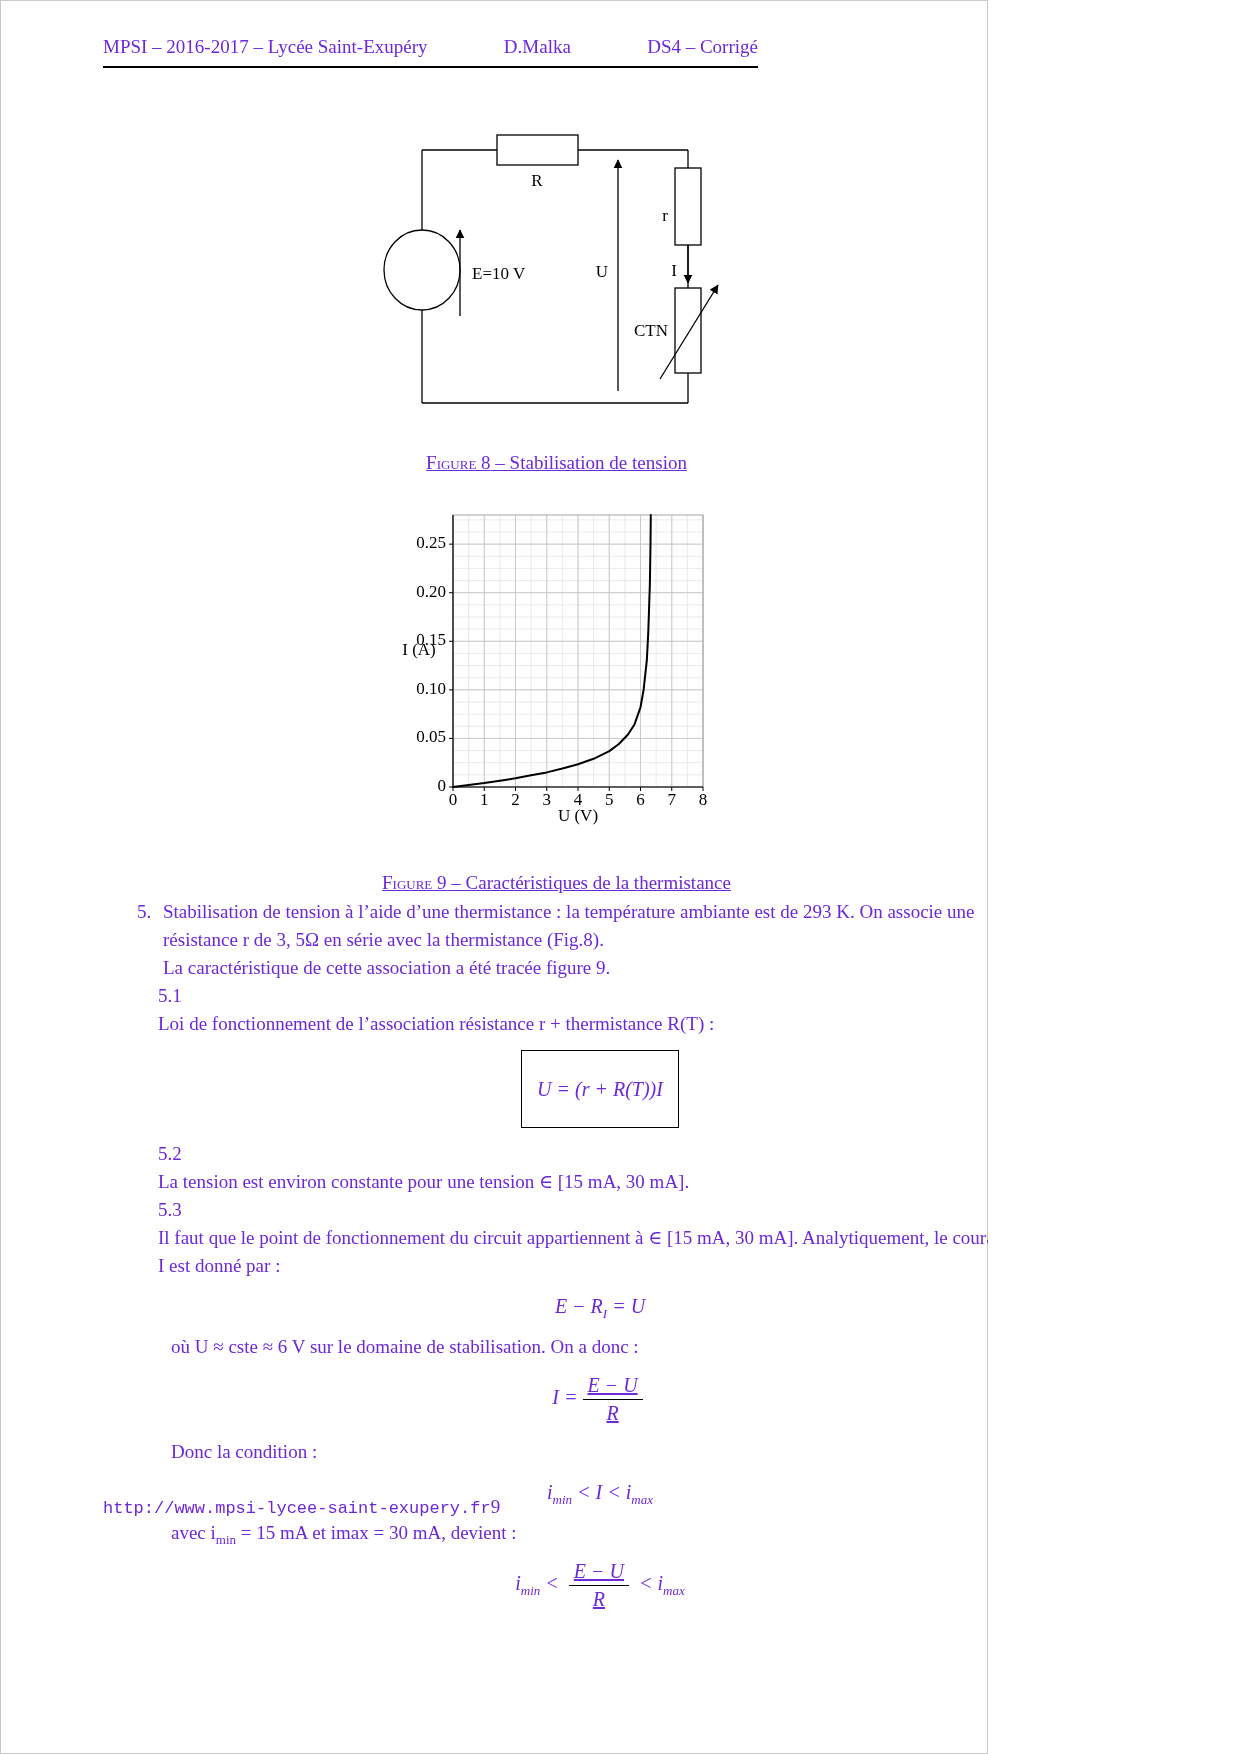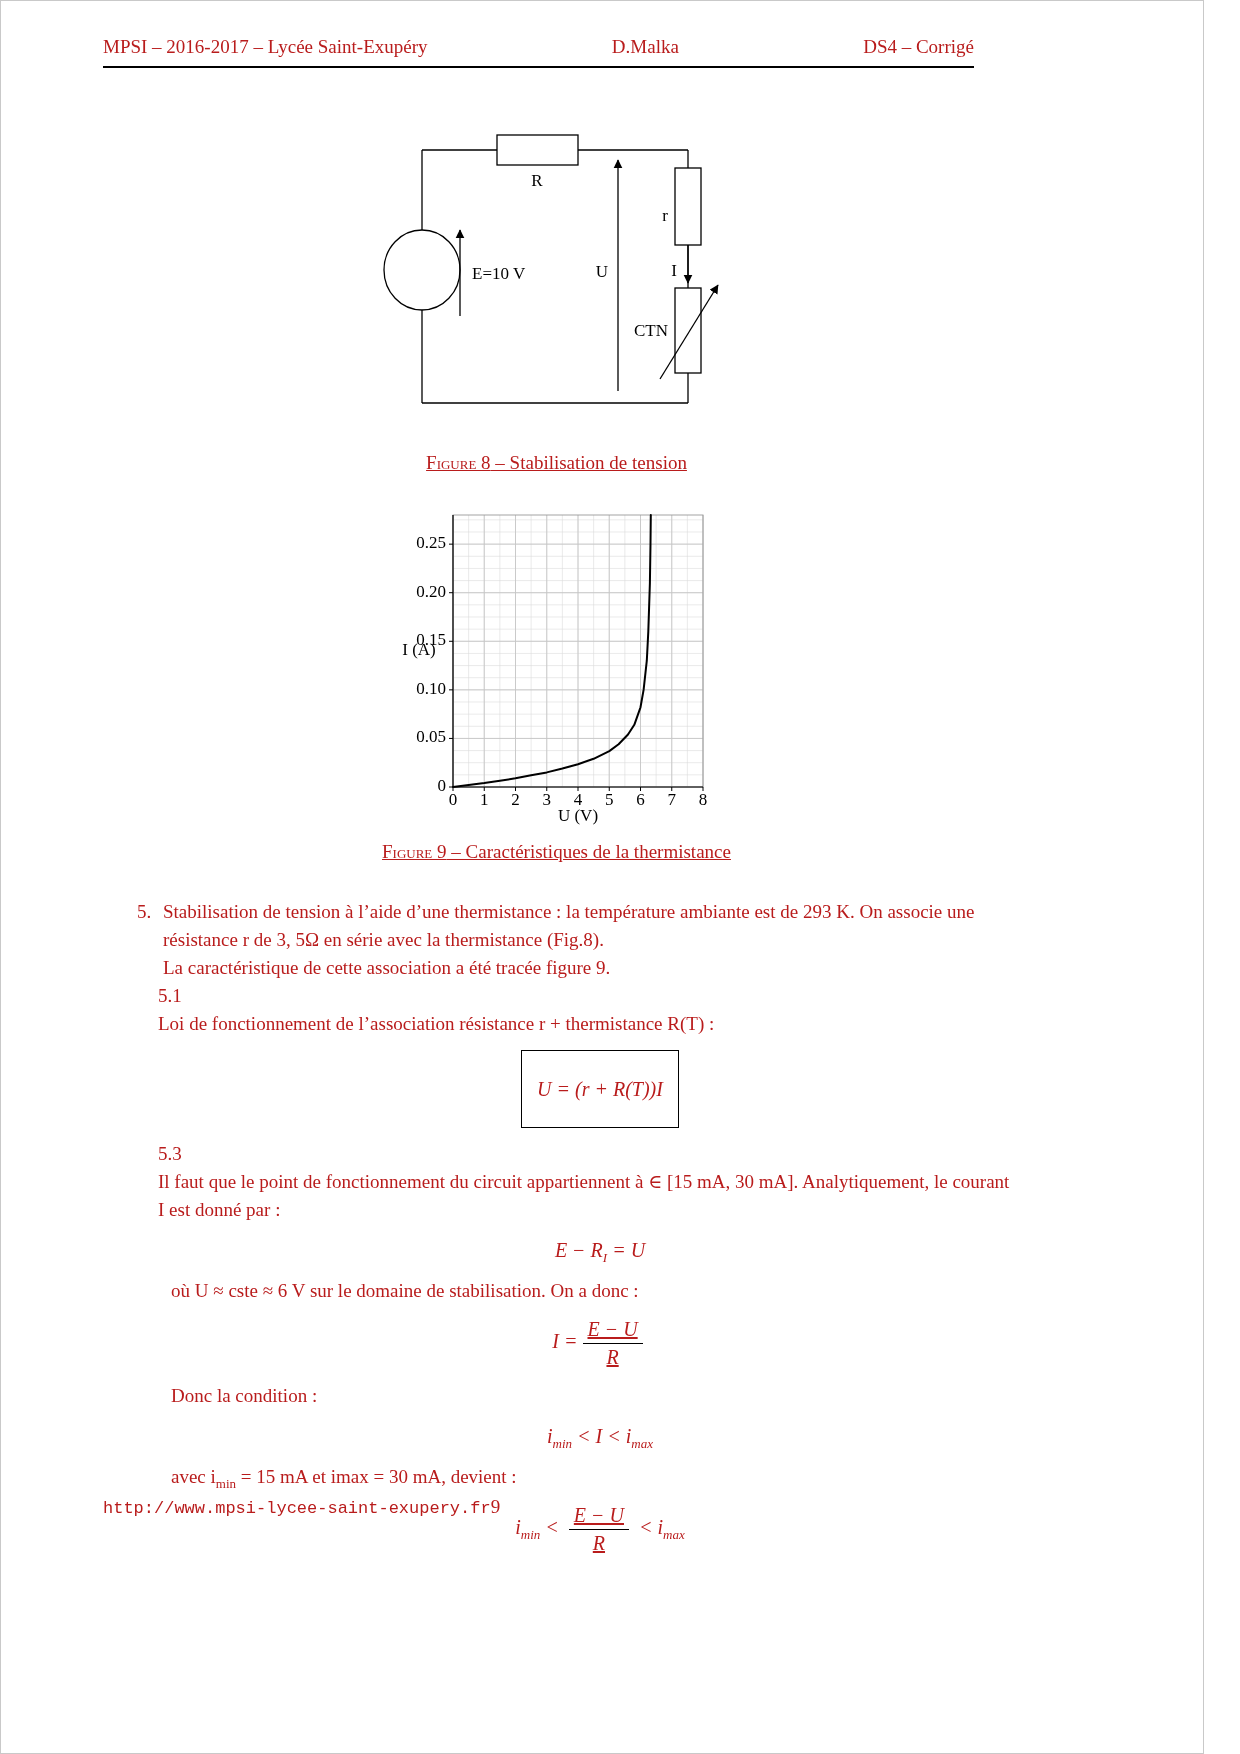--- a/index.html
+++ b/index.html
@@ -1,18 +1,18 @@
 <!DOCTYPE html>
 <html><head>
 <meta charset="utf-8">
 <style>
   html,body{margin:0;padding:0;background:#fff;}
   .page{
-    position:relative;width:1204px;height:1754px;background:#fff;
-    font-family:"Liberation Serif","DejaVu Serif",serif;color:#b91c1c;
+    position:relative;width:988px;height:1754px;background:#fff;
+    font-family:"Liberation Serif","DejaVu Serif",serif;color:#6d28d9;
     overflow:hidden;box-shadow:inset 0 0 0 1px #c9c9c9;
   }
   .header{position:absolute;left:103px;right:230px;top:36px;display:flex;justify-content:space-between;font-size:19px;}
   .header-rule{position:absolute;left:103px;right:230px;top:66px;border-top:2px solid #000;}
   .caption{position:absolute;left:103px;width:907px;text-align:center;font-size:19px;text-decoration:underline;}
   .sc{font-variant:small-caps;}
   .circuit{position:absolute;left:380px;top:133px;}
   .chart{position:absolute;left:395px;top:503px;}
   .content{position:absolute;left:103px;top:898px;width:907px;font-size:19px;line-height:28px;}
   .item{display:flex;margin-left:34px;}
@@ -170,21 +170,21 @@
         <line x1="54" y1="89.71428571428572" x2="58" y2="89.71428571428572" stroke="#000" stroke-width="1"></line>
         <text x="51" y="93.71428571428572" text-anchor="end" font-size="11" fill="#000" font-family="&quot;DejaVu Sans&quot;, sans-serif">0.20</text>
         <line x1="54" y1="41.14285714285717" x2="58" y2="41.14285714285717" stroke="#000" stroke-width="1"></line>
         <text x="51" y="45.14285714285717" text-anchor="end" font-size="11" fill="#000" font-family="&quot;DejaVu Sans&quot;, sans-serif">0.25</text>
         <text x="183" y="318" text-anchor="middle" font-size="11" fill="#000" font-family="&quot;DejaVu Sans&quot;, sans-serif">U (V)</text>
         <text x="24" y="152" text-anchor="middle" font-size="11" fill="#000" font-family="&quot;DejaVu Sans&quot;, sans-serif">I (A)</text>
         <path d="M58.0,284.0 L73.6,282.1 L89.3,280.1 L104.9,277.7 L120.5,275.3 L136.1,272.3 L151.8,269.4 L167.4,265.5 L183.0,261.2 L198.6,255.8 L214.3,248.1 L223.6,241.3 L233.0,231.5 L239.3,221.8 L245.5,204.3 L248.6,186.9 L251.8,157.7 L253.3,128.6 L254.9,80.0 L255.5,41.1 L255.8,12.0" fill="none" stroke="#000" stroke-width="2" stroke-linejoin="round" stroke-linecap="round"></path>
       </svg>
   </div>
 
-  <div class="caption" style="top:841px">
+  <div class="caption" style="top:872px">
     <span class="sc">Figure 9</span><span> – Caractéristiques de la thermistance</span>
   </div>
 
   <div class="content">
 
     <div class="item">
       <span class="lnum">5.</span>
       <div>
         <p>Stabilisation de tension à l’aide d’une thermistance : la température ambiante est de 293 K. On associe une résistance r de 3, 5Ω en série avec la thermistance (Fig.8).</p>
         <p>La caractéristique de cette association a été tracée figure 9.</p>
@@ -195,20 +195,26 @@
       <span class="lnum">5.1</span>
       <div>
         <p>Loi de fonctionnement de l’association résistance r + thermistance R(T) :</p>
       </div>
     </div>
 
     <div class="eqrow">
       <span class="eq boxed">U = (r + R(T))I</span>
     </div>
 
+    <div class="subitem">
+      <span class="lnum">5.2</span>
+      <div>
+        <p>La tension est environ constante pour une tension ∈ [15 mA, 30 mA].</p>
+      </div>
+    </div>
 
     <div class="subitem">
       <span class="lnum">5.3</span>
       <div>
         <p>Il faut que le point de fonctionnement du circuit appartiennent à ∈ [15 mA, 30 mA]. Analytiquement, le courant I est donné par :</p>
       </div>
     </div>
 
     <div class="eqrow">
       <span class="eq"><span>E − R</span><sub>I</sub><span> = U</span></span>

